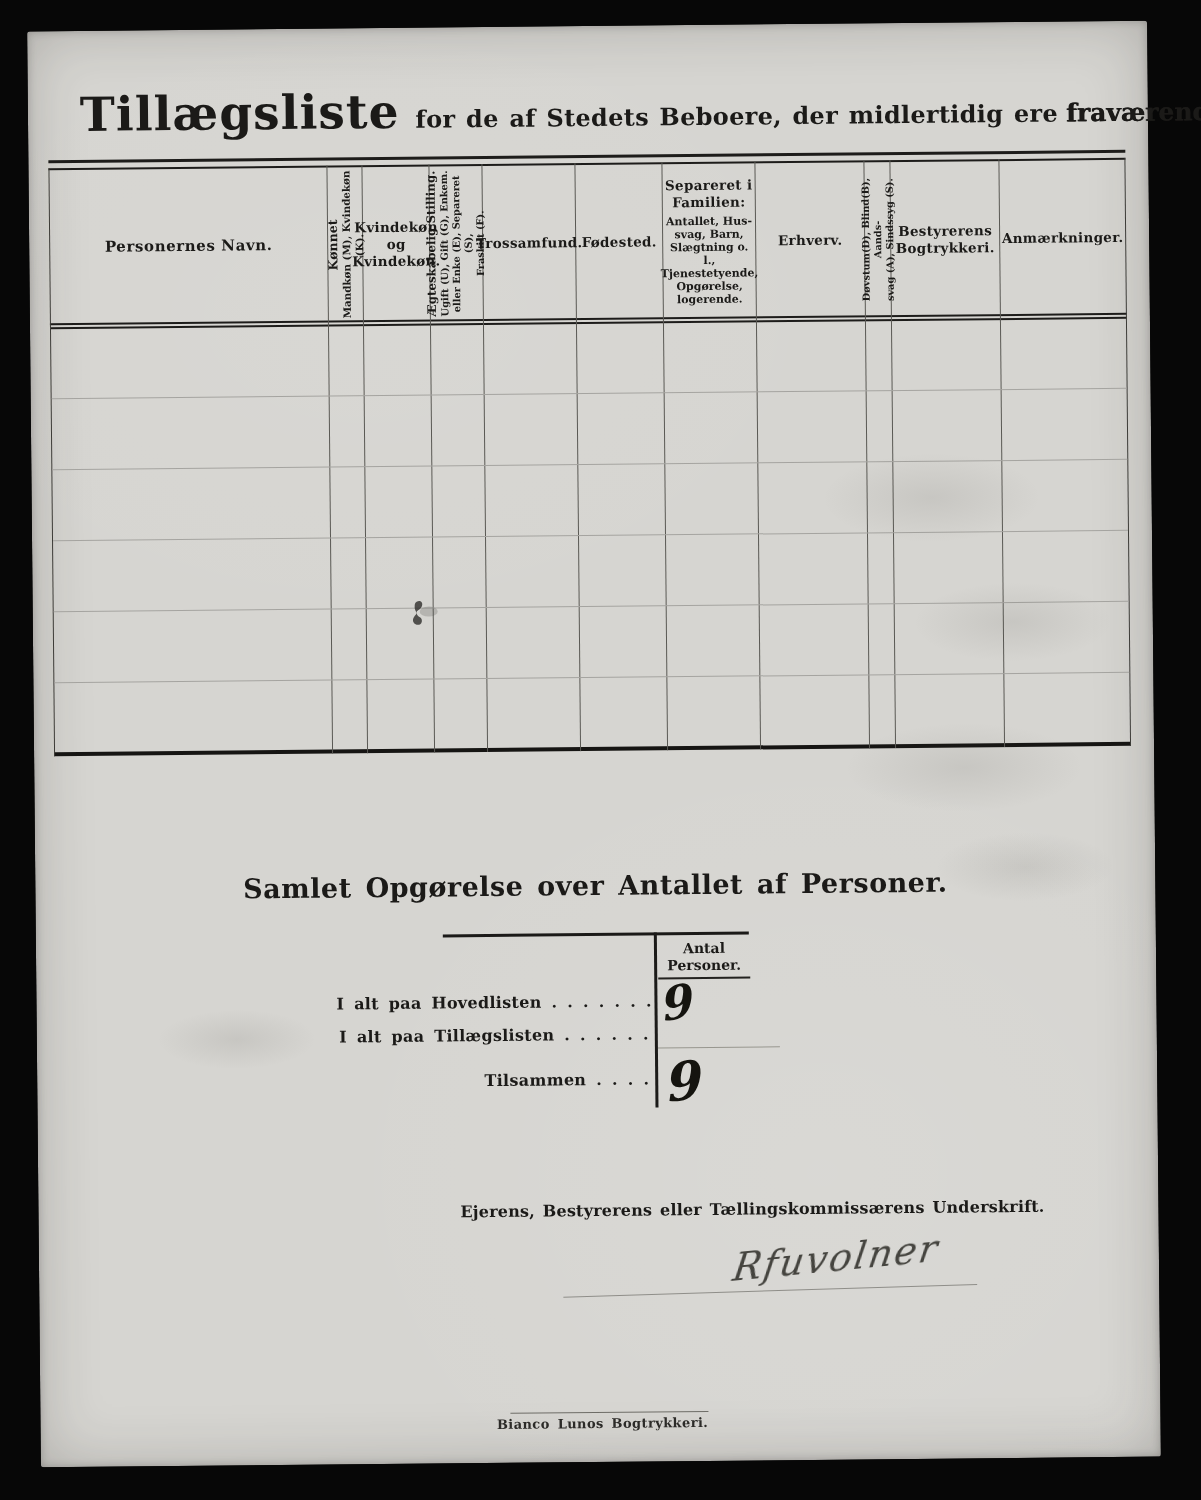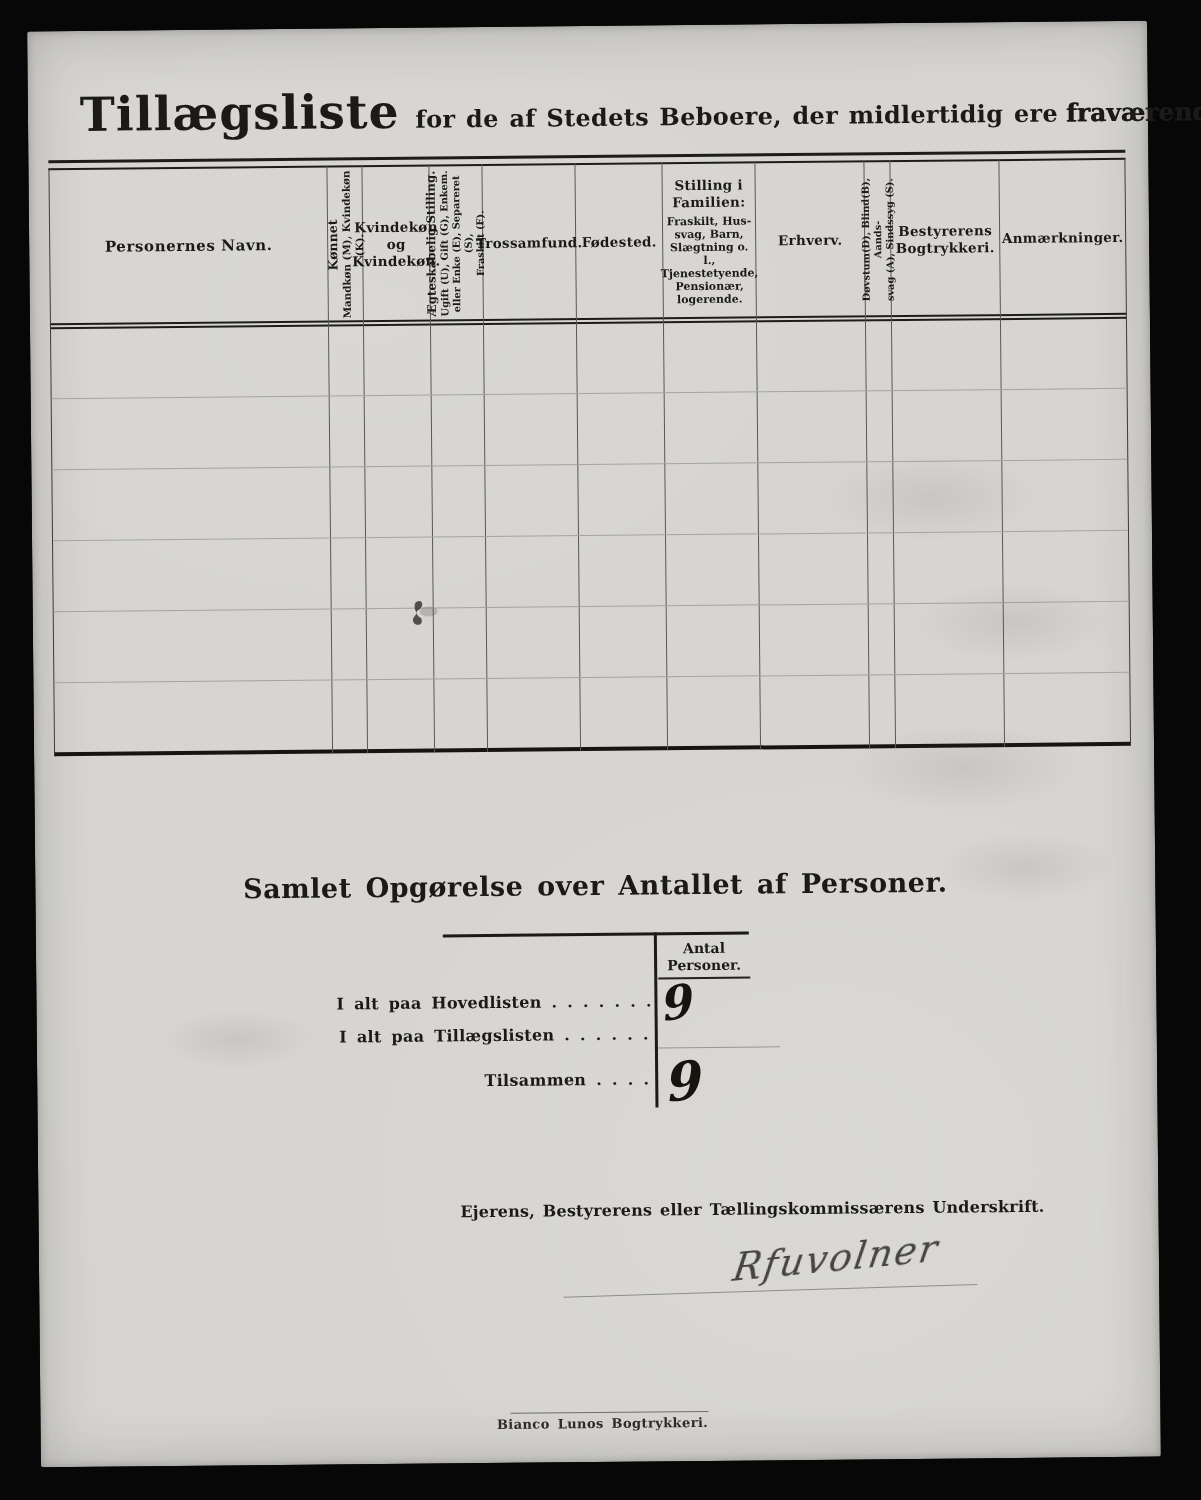--- a/index.html
+++ b/index.html
@@ -149,27 +149,27 @@
 
     <div class="hcell" style="left:434px;width:92px;">
       <div class="b14">Trossamfund.</div>
     </div>
 
     <div class="hcell" style="left:527px;width:86px;">
       <div class="b14">Fødested.</div>
     </div>
 
     <div class="hcell" style="left:614px;width:92px;">
-      <div class="b14">Stilling i</div>
+      <div class="b14">Separeret i</div>
       <div class="b14" style="margin-bottom:4px;">Familien:</div>
-      <div class="sub11">Fraskilt, Hus-</div>
+      <div class="sub11">Antallet, Hus-</div>
       <div class="sub11">svag, Barn,</div>
       <div class="sub11">Slægtning o. l.,</div>
       <div class="sub11">Tjenestetyende,</div>
-      <div class="sub11">Pensionær,</div>
+      <div class="sub11">Opgørelse,</div>
       <div class="sub11">logerende.</div>
     </div>
 
     <div class="hcell" style="left:707px;width:108px;">
       <div class="b14">Erhverv.</div>
     </div>
 
     <div class="hcell" style="left:816px;width:25px;">
       <div class="vwrap">
           <div class="vtext">

